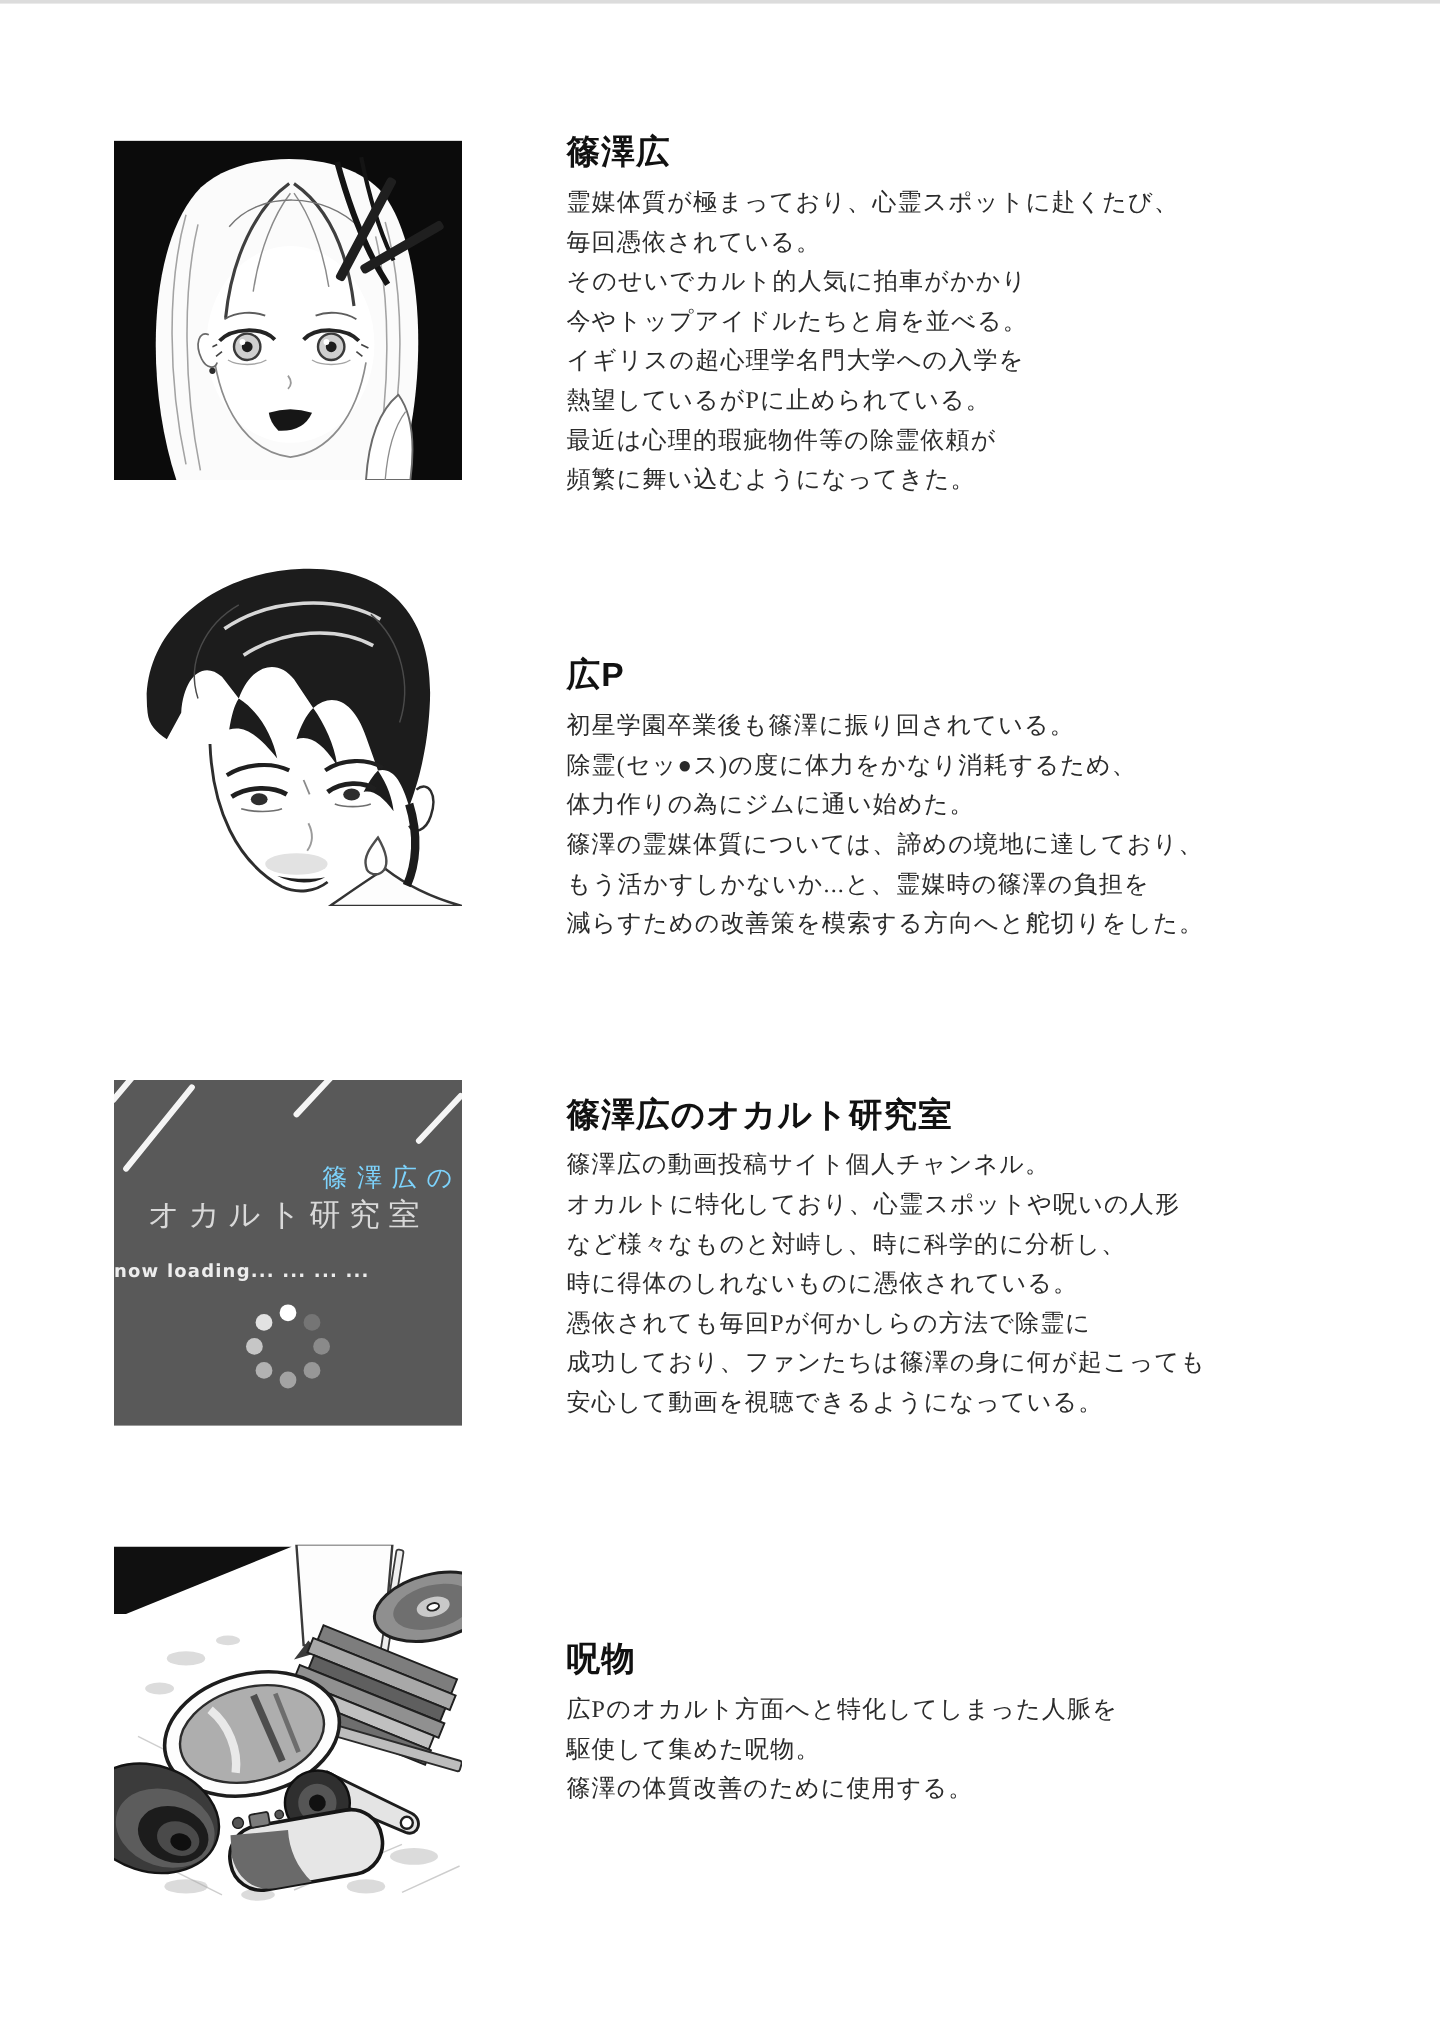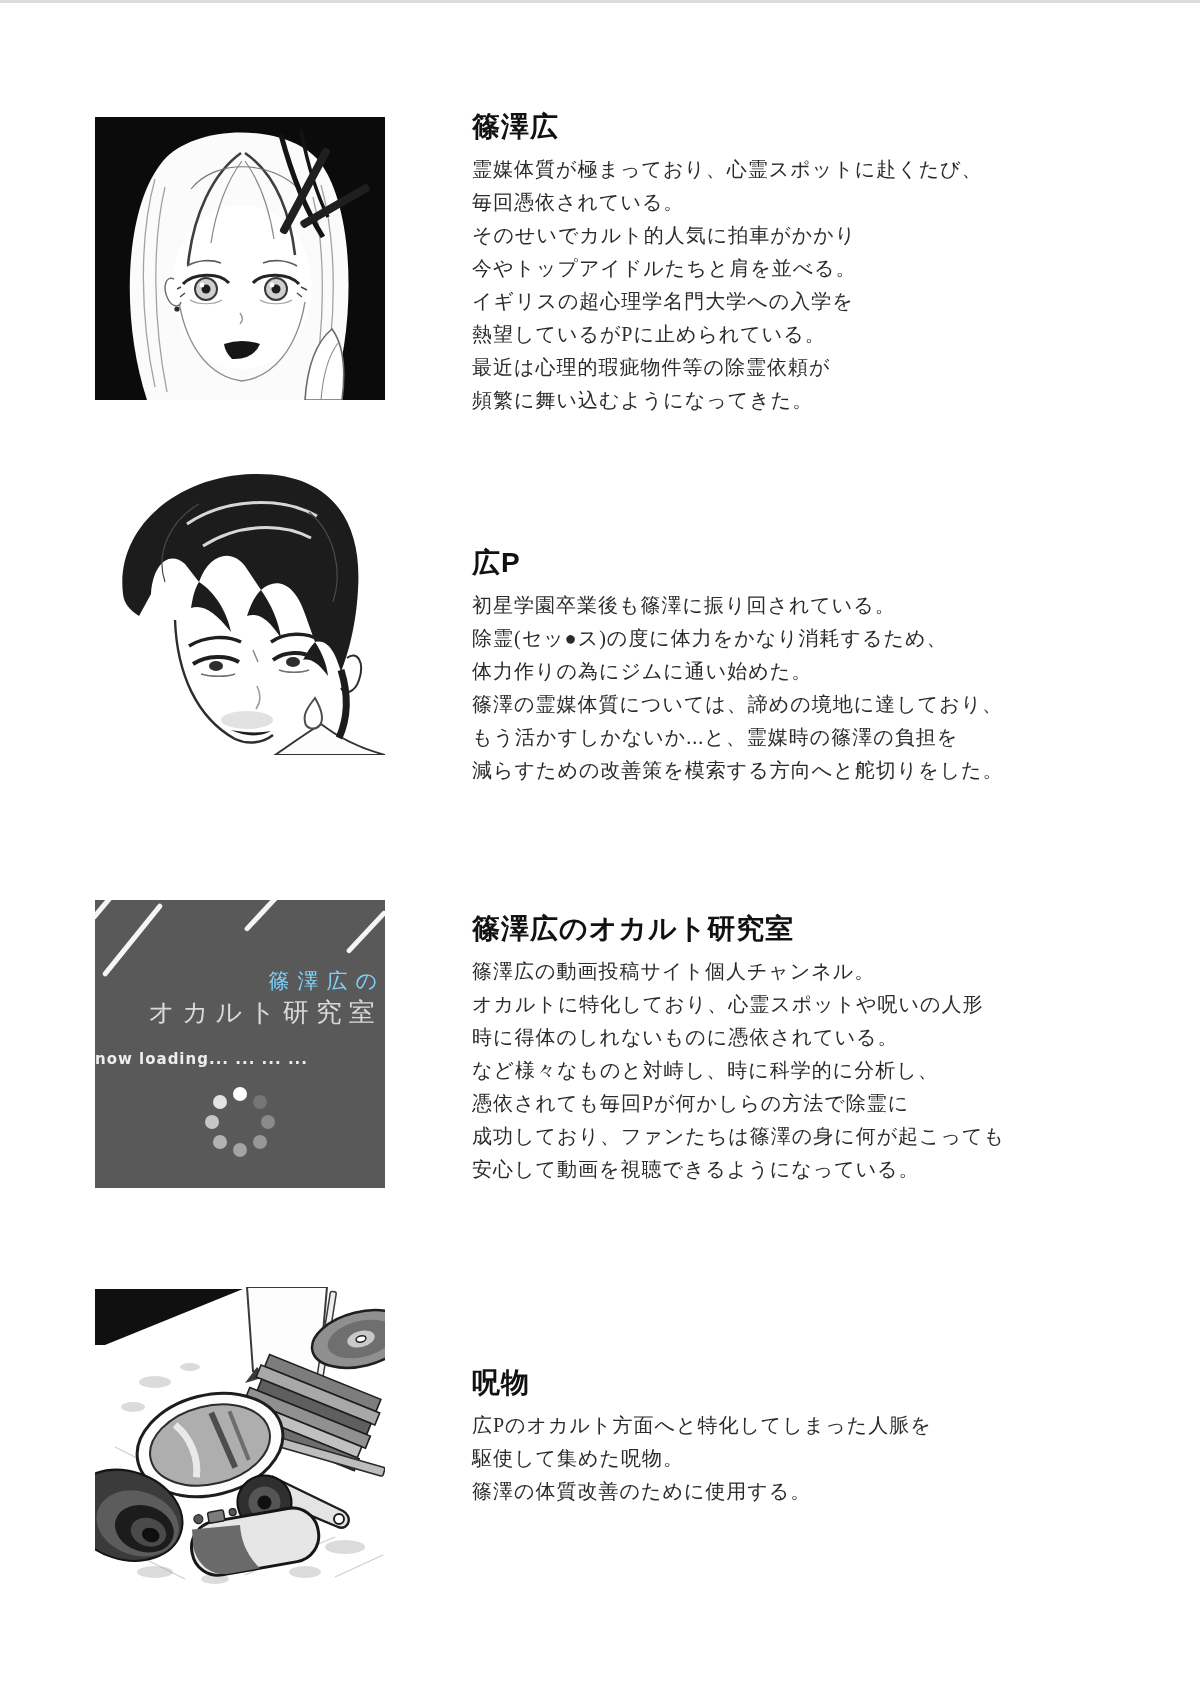--- a/index.html
+++ b/index.html
@@ -37,21 +37,21 @@
   .st3{height:30px;left:5px;top:-8px;transform:rotate(40deg);}
   .st4{height:56px;left:167px;top:-18px;transform:rotate(43deg);}
   .card-title1{
     position:absolute;left:0;top:68px;width:290px;text-align:right;
     color:#7dd3fc;font-size:21px;line-height:26px;letter-spacing:8px;
     font-family:"Liberation Serif","DejaVu Serif",serif;font-weight:300;
   }
   .card-title2{
     position:absolute;left:0;top:96px;width:290px;text-align:center;
     color:#d9d9d9;font-size:26px;line-height:34px;letter-spacing:7px;
-    font-family:"Liberation Serif","DejaVu Serif",serif;font-weight:300;padding-left:25px;
+    font-family:"Liberation Serif","DejaVu Serif",serif;font-weight:300;
   }
   .card-loading{
     position:absolute;left:0;top:150px;width:290px;text-align:left;
     color:#ededed;font-size:15px;font-weight:bold;letter-spacing:1px;
     font-family:"DejaVu Sans","Liberation Sans",sans-serif;
   }
   .spinner{position:absolute;left:0;top:0;width:290px;height:288px;}
   .dot{position:absolute;width:14px;height:14px;border-radius:50%;}
   .d0{left:138px;top:187px;} .d1{left:158px;top:195px;}
   .d2{left:166px;top:215px;} .d3{left:158px;top:235px;}
@@ -189,22 +189,22 @@
     <div class="dot d4" style="background: rgb(163, 163, 163);"></div>
     <div class="dot d5" style="background: rgb(178, 178, 178);"></div>
     <div class="dot d6" style="background: rgb(198, 198, 198);"></div>
     <div class="dot d7" style="background: rgb(226, 226, 226);"></div>
   </div>
 </div>
 <div class="text-col" id="txt3">
   <div class="section-title">篠澤広のオカルト研究室</div>
   <div class="section-line">篠澤広の動画投稿サイト個人チャンネル。</div>
   <div class="section-line">オカルトに特化しており、心霊スポットや呪いの人形</div>
+  <div class="section-line">など様々なものと対峙し、時に科学的に分析し、</div>
   <div class="section-line">時に得体のしれないものに憑依されている。</div>
-  <div class="section-line">など様々なものと対峙し、時に科学的に分析し、</div>
   <div class="section-line">憑依されても毎回Pが何かしらの方法で除霊に</div>
   <div class="section-line">成功しており、ファンたちは篠澤の身に何が起こっても</div>
   <div class="section-line">安心して動画を視聴できるようになっている。</div>
 </div>
 
 <div class="img-box" id="img4">
   <svg viewBox="0 0 290 298" width="290" height="298">
     <rect width="290" height="298" fill="#ffffff"></rect>
     <g fill="#b9b9b9" opacity="0.5">
       <ellipse cx="60" cy="95" rx="16" ry="6"></ellipse>

